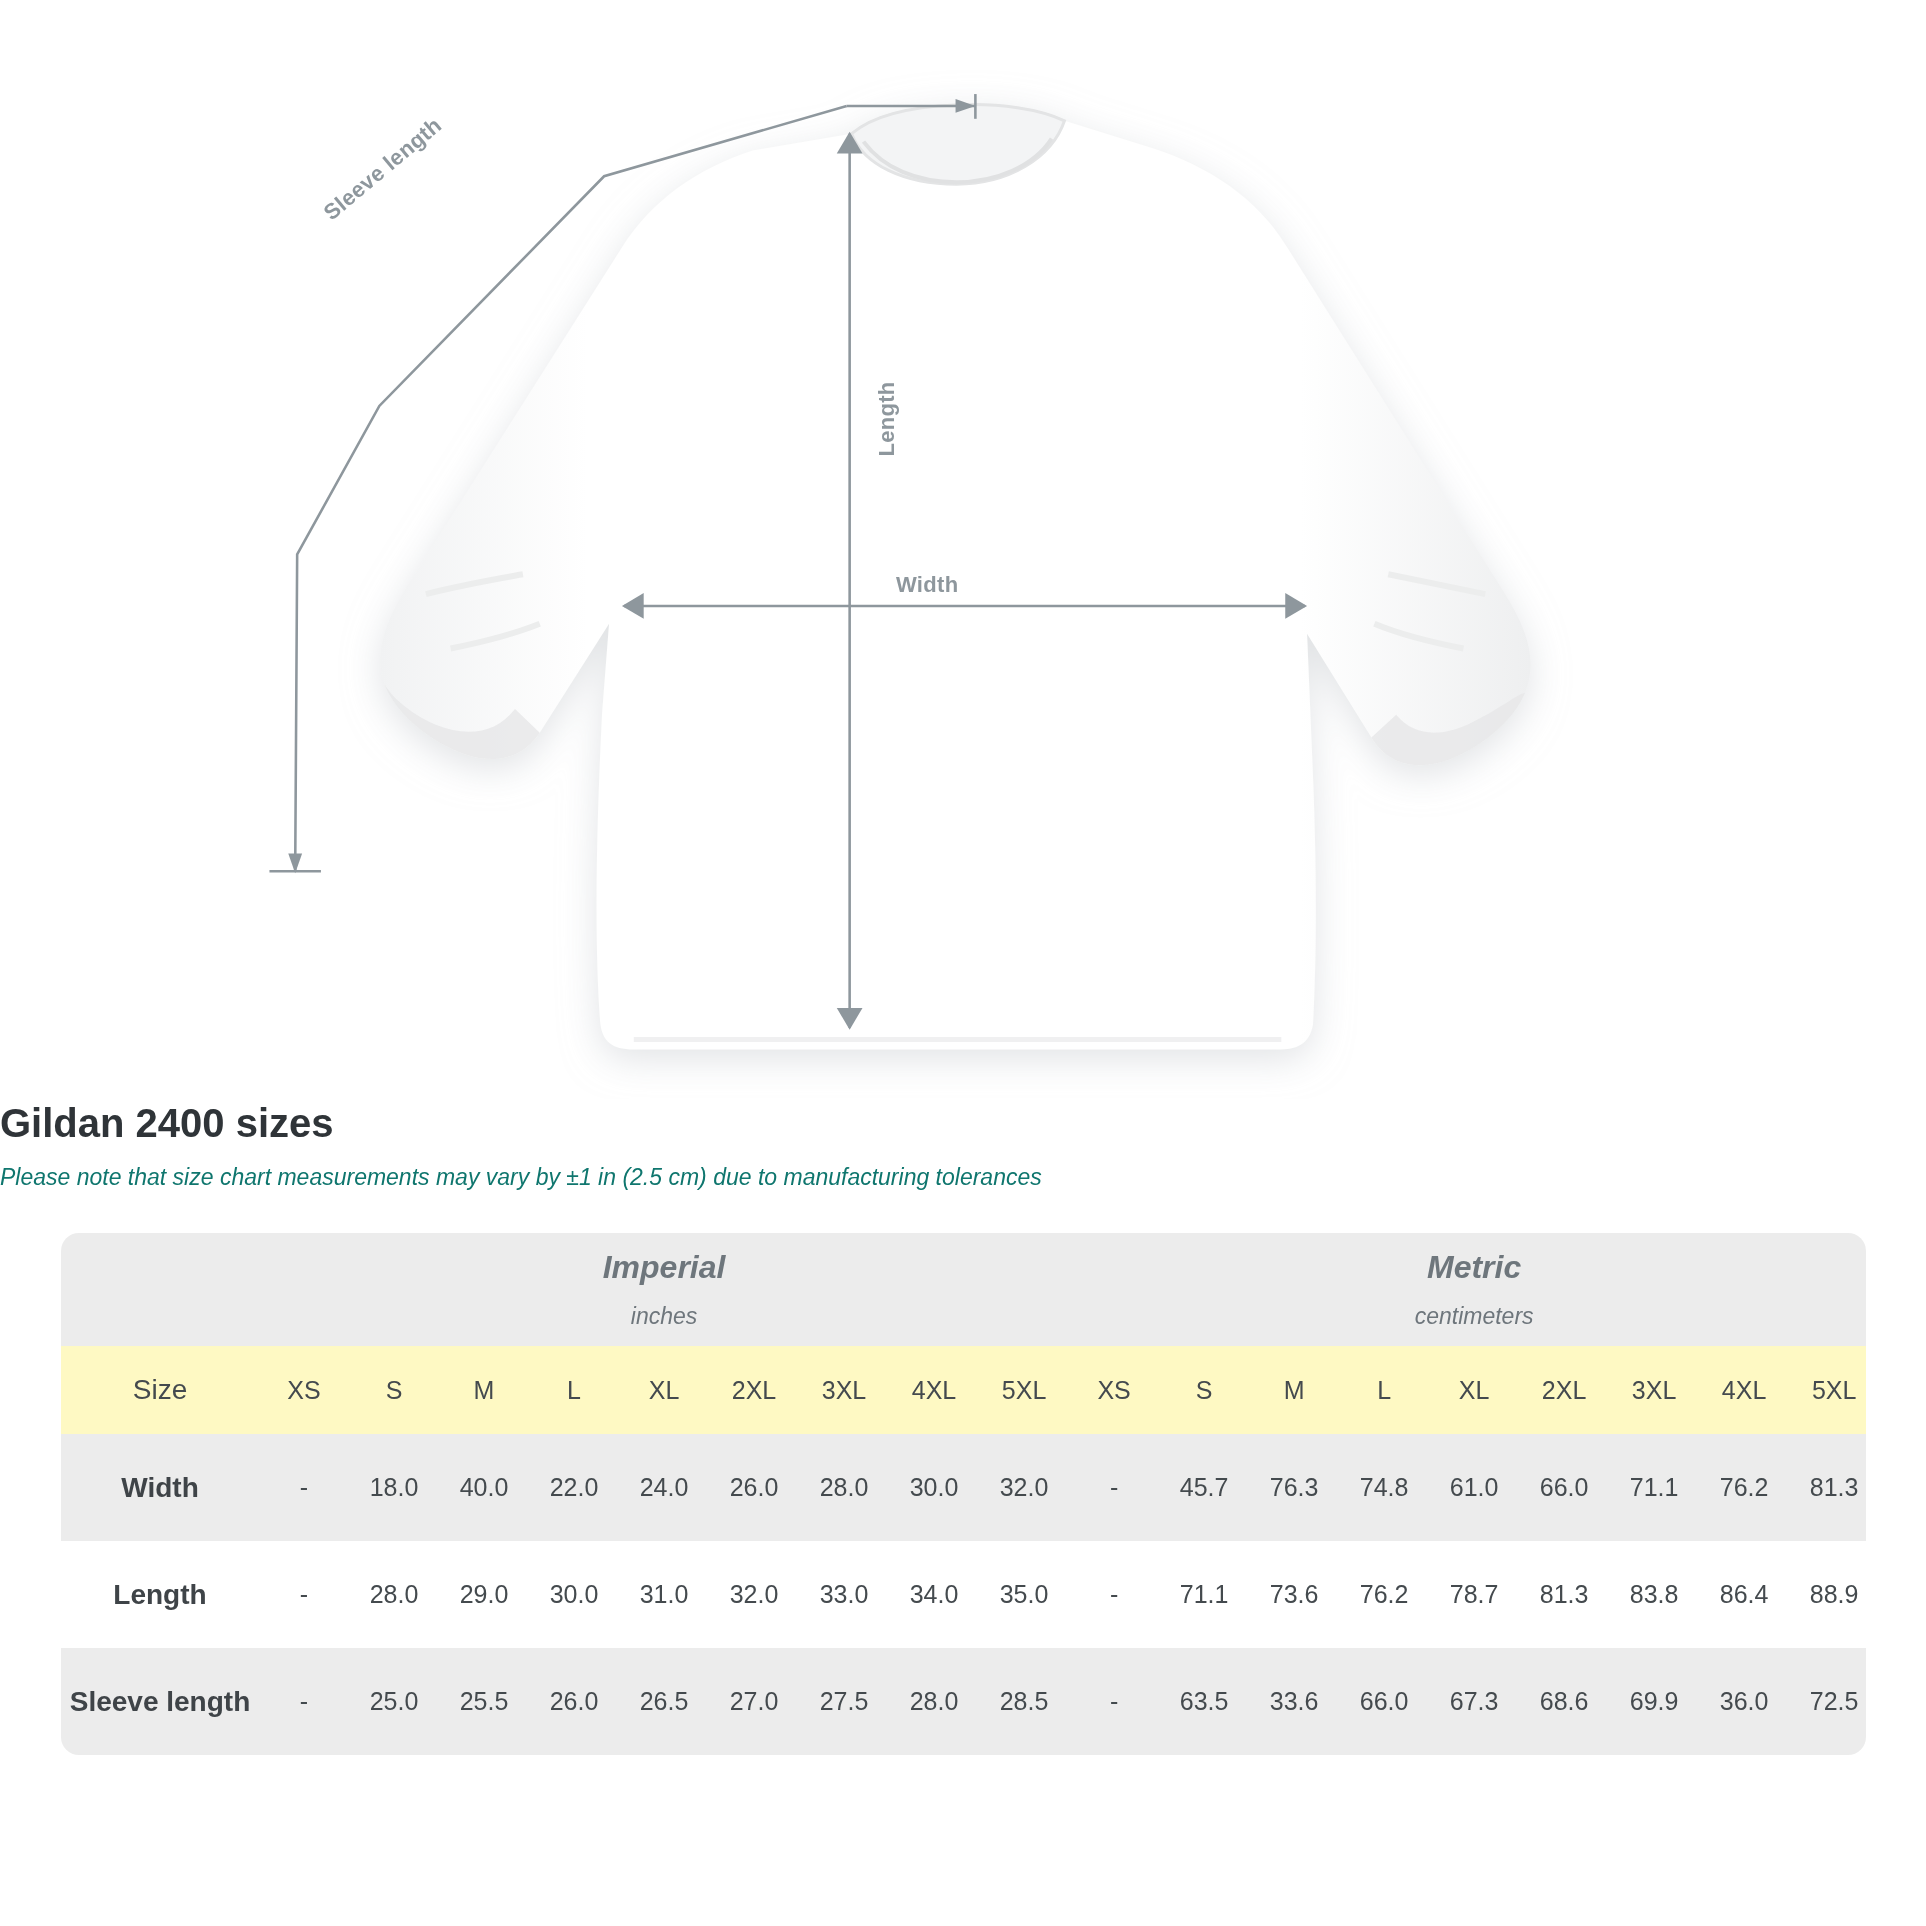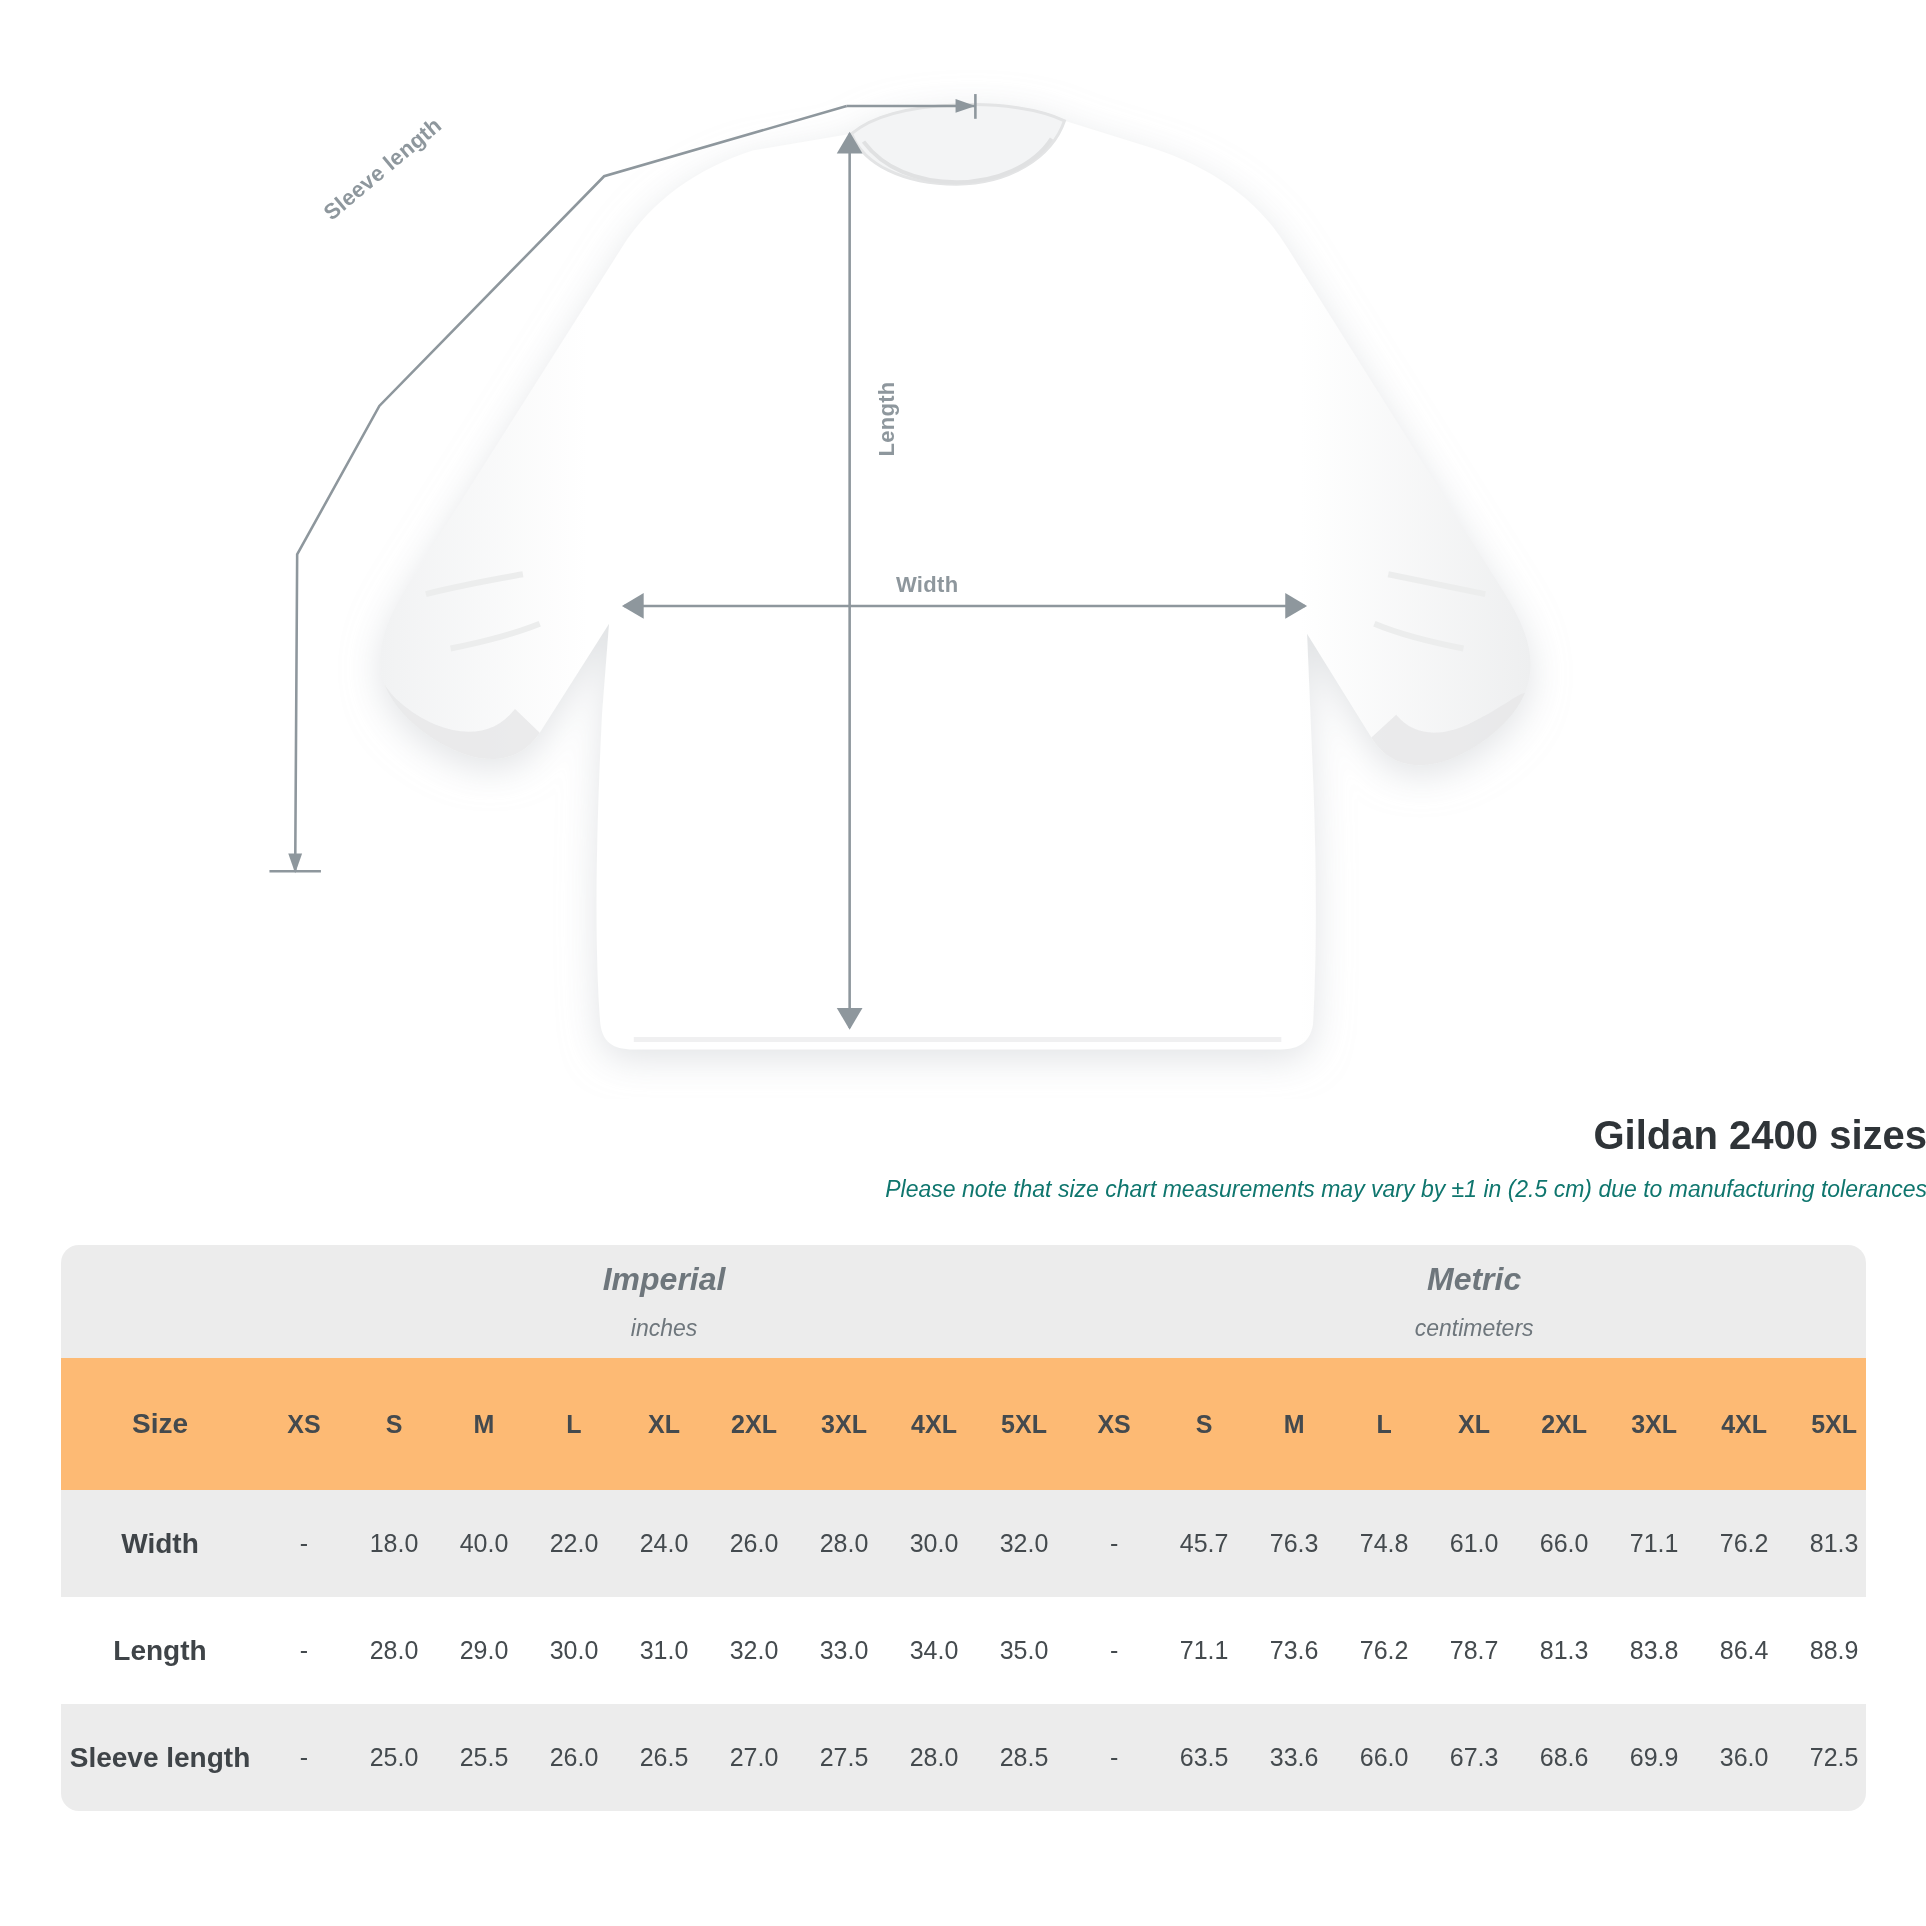--- a/index.html
+++ b/index.html
@@ -47,22 +47,22 @@
     transform: rotate(-90deg);
     transform-origin: center center;
   }
   #label-width {
     left: 896px;
     top: 572px;
   }
 
   
   .title-block {
-    text-align: right;
-    margin-top: 14px;
+    text-align: left;
+    margin-top: 2px;
   }
   .chart-title {
     font-size: 40px;
     font-weight: bold;
     color: #2f3438;
     margin: 0;
   }
   .chart-note {
     font-size: 23px;
     font-style: italic;
@@ -102,24 +102,24 @@
     line-height: 1.15;
   }
   .unit-sub {
     font-size: 23px;
     font-style: italic;
     color: #6e767c;
     display: block;
     margin-top: 17px;
   }
   .hdr-row th {
-    background: #fdba74;
-    height: 132px;
+    background: #fef9c3;
+    height: 88px;
     font-size: 27px;
-    font-weight: bold;
+    font-weight: normal;
     color: #4a5055;
     border-right: 2px solid #f1f1f1;
   }
   .hdr-row th:last-child { border-right: 0; }
   .hdr-row th.rowlabel {
     font-size: 28px;
   }
   .data-row td {
     height: 107px;
     font-size: 27px;

